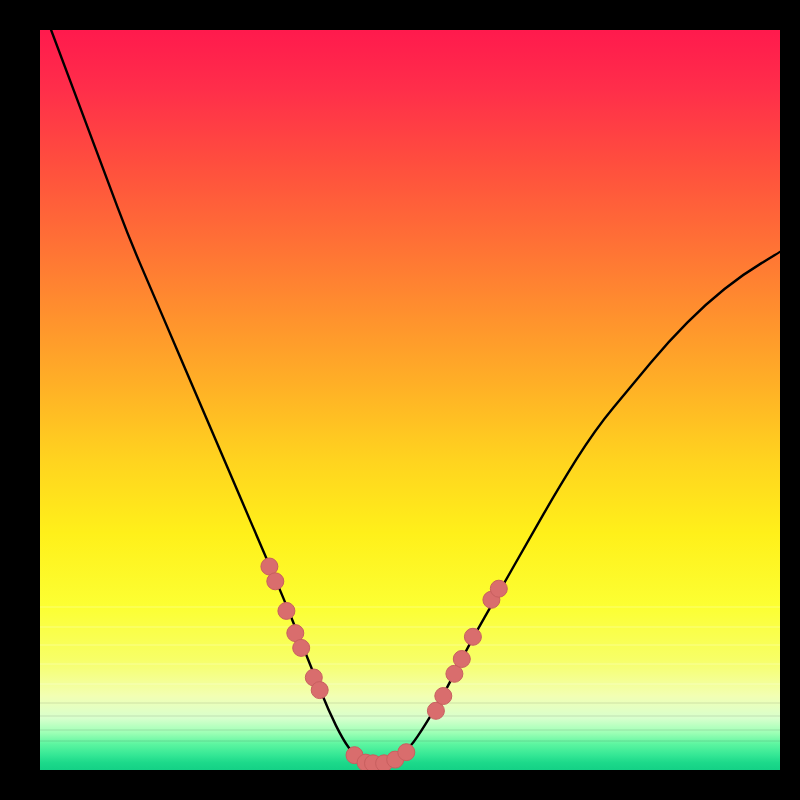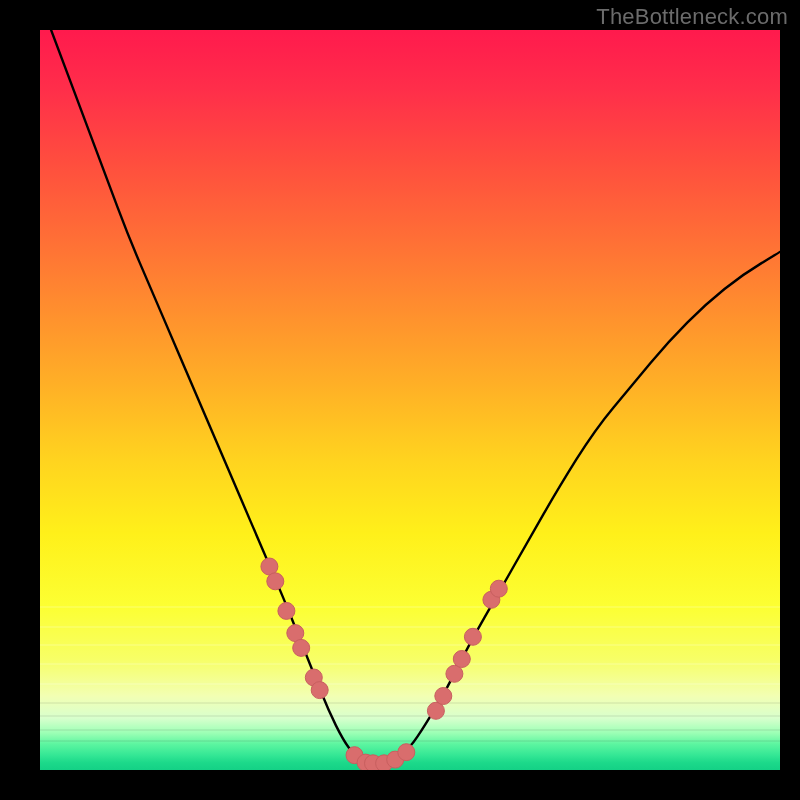--- a/index.html
+++ b/index.html
@@ -73,21 +73,20 @@
     position: absolute;
     inset: 0;
     width: 100%;
     height: 100%;
   }
 </style>
 </head>
 <body>
 
 <div class="frame">
-  <div class="watermark">TheBottleneck.com</div>
 
   <div class="plot-area">
     <div class="gradient"></div>
 
     <div class="band" style="top: 77.8%; background:#fff;"></div>
     <div class="band" style="top: 80.5%; background:#fff;"></div>
     <div class="band" style="top: 83.0%; background:#fff;"></div>
     <div class="band" style="top: 85.6%; background:#fff;"></div>
     <div class="band" style="top: 88.2%; background:#fff;"></div>
     <div class="band" style="top: 90.8%; background:#000; opacity:0.06;"></div>

